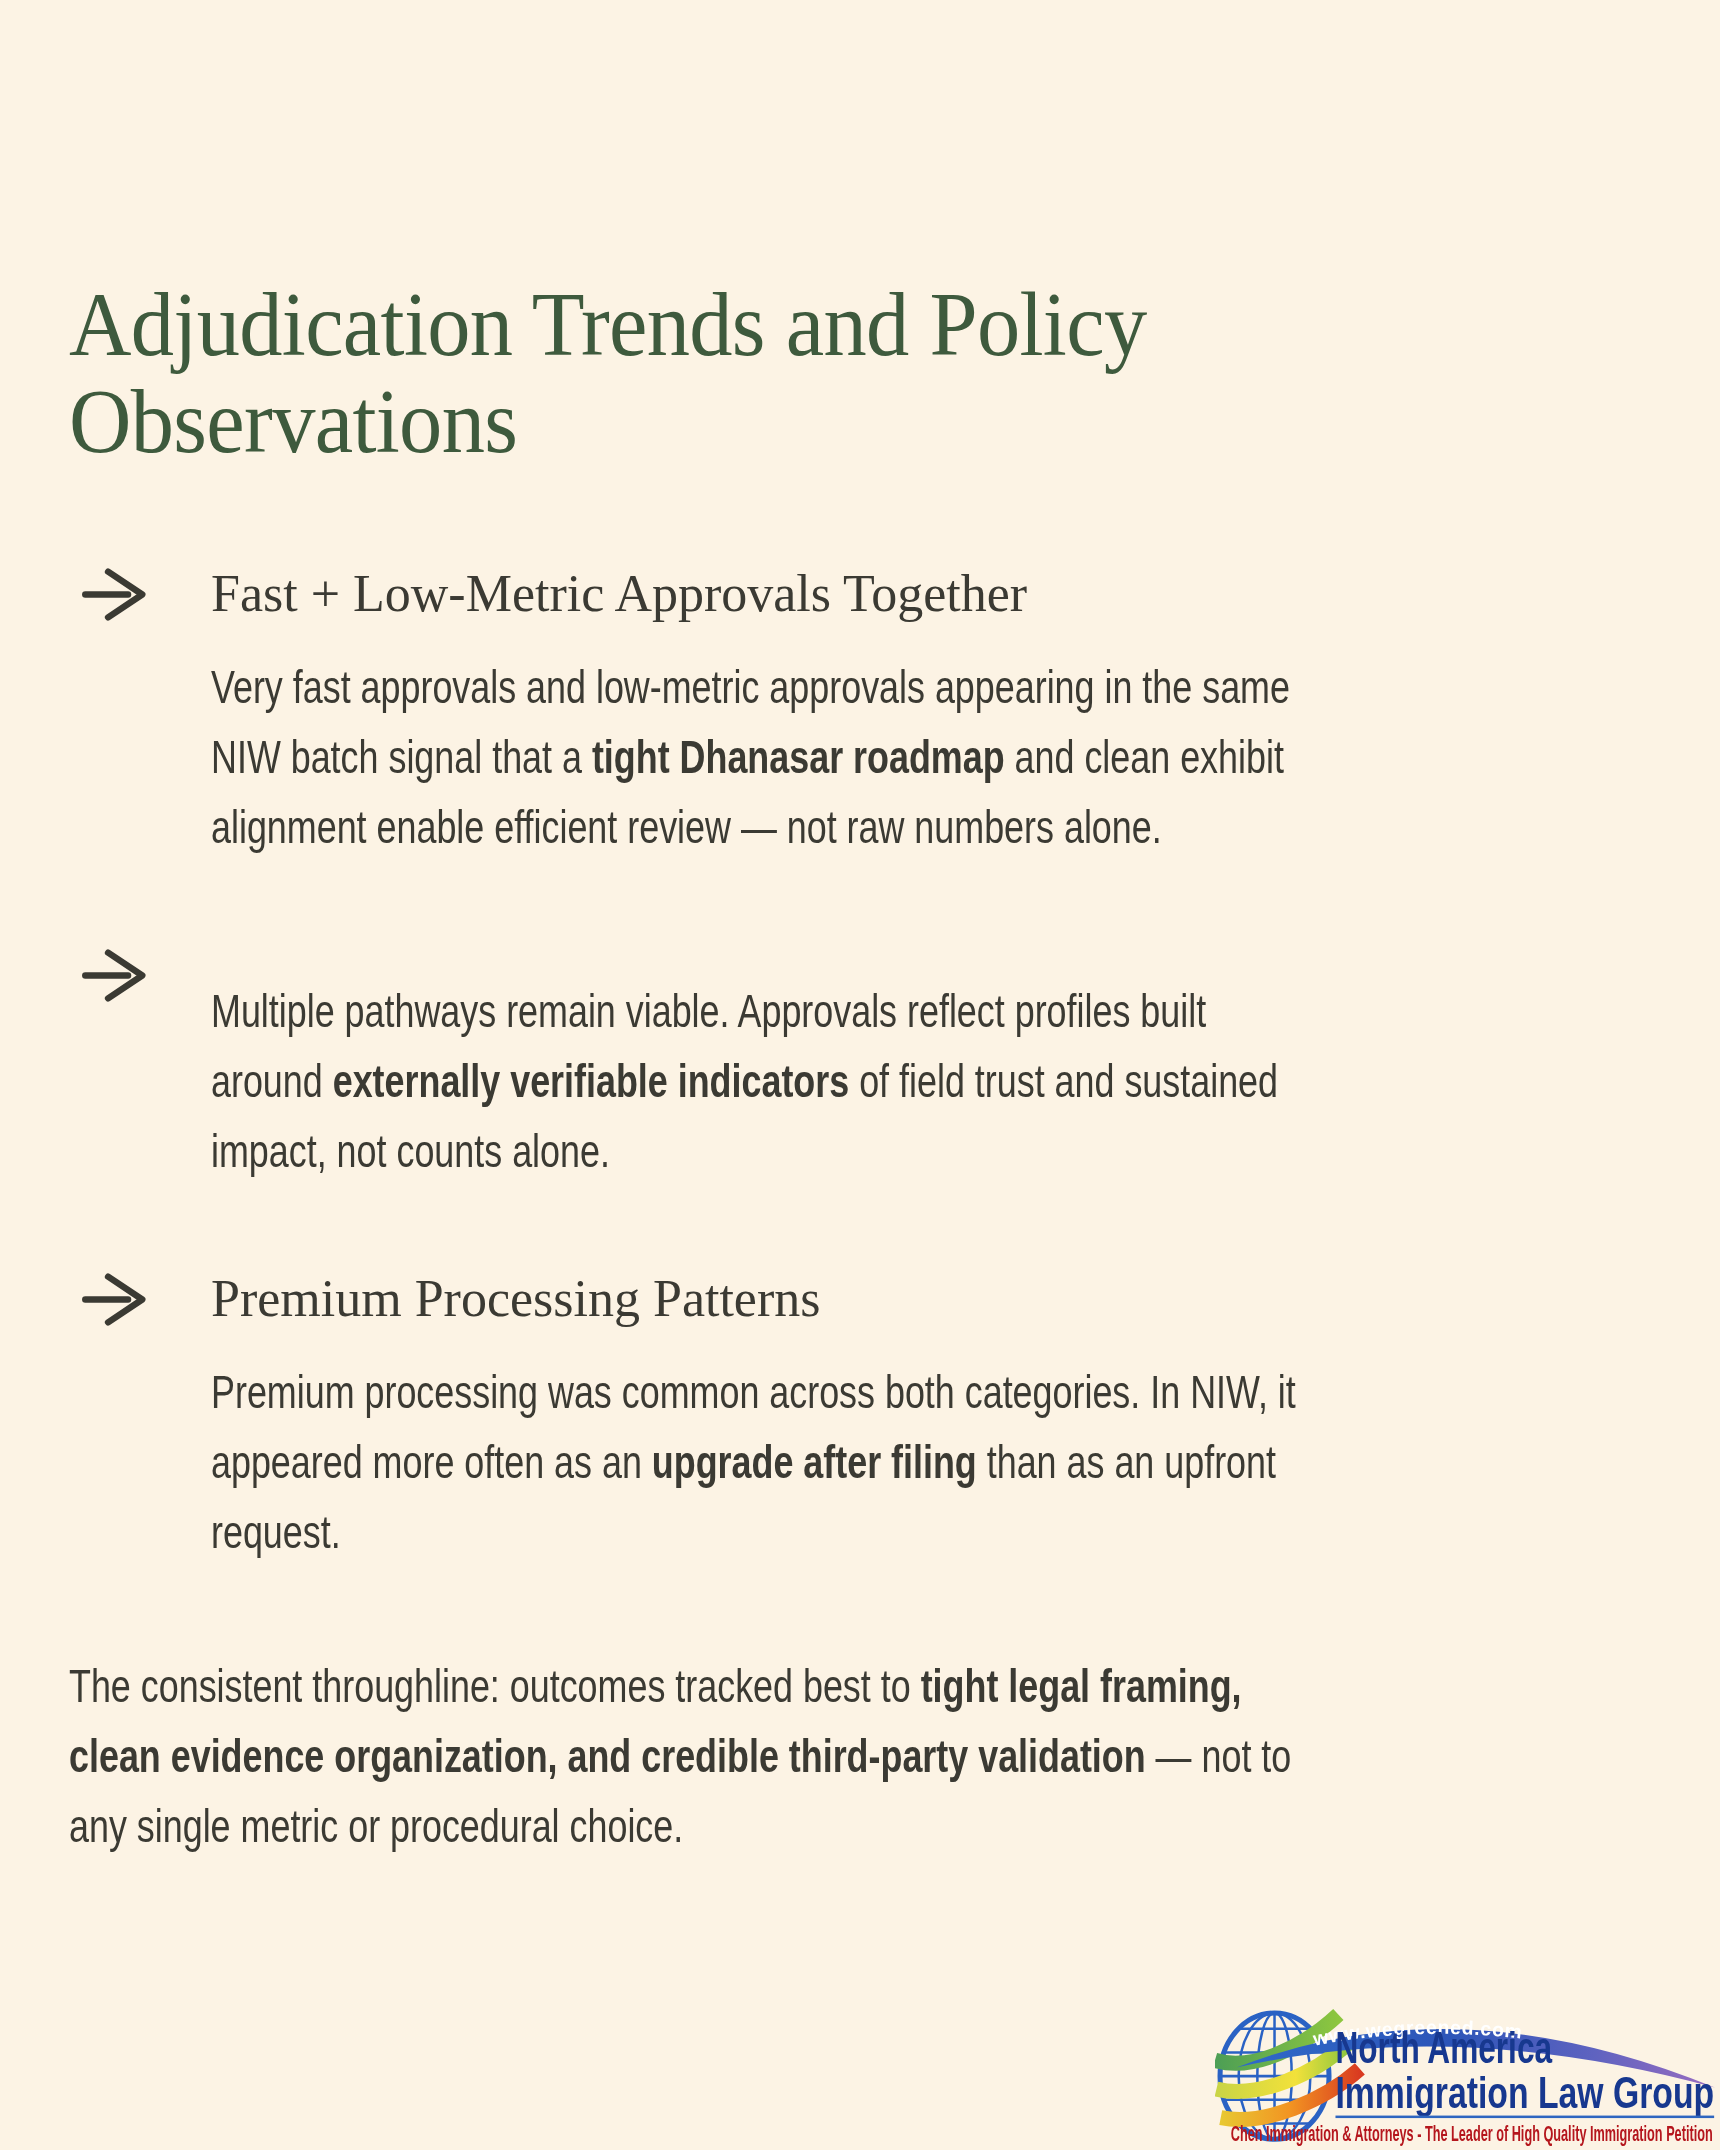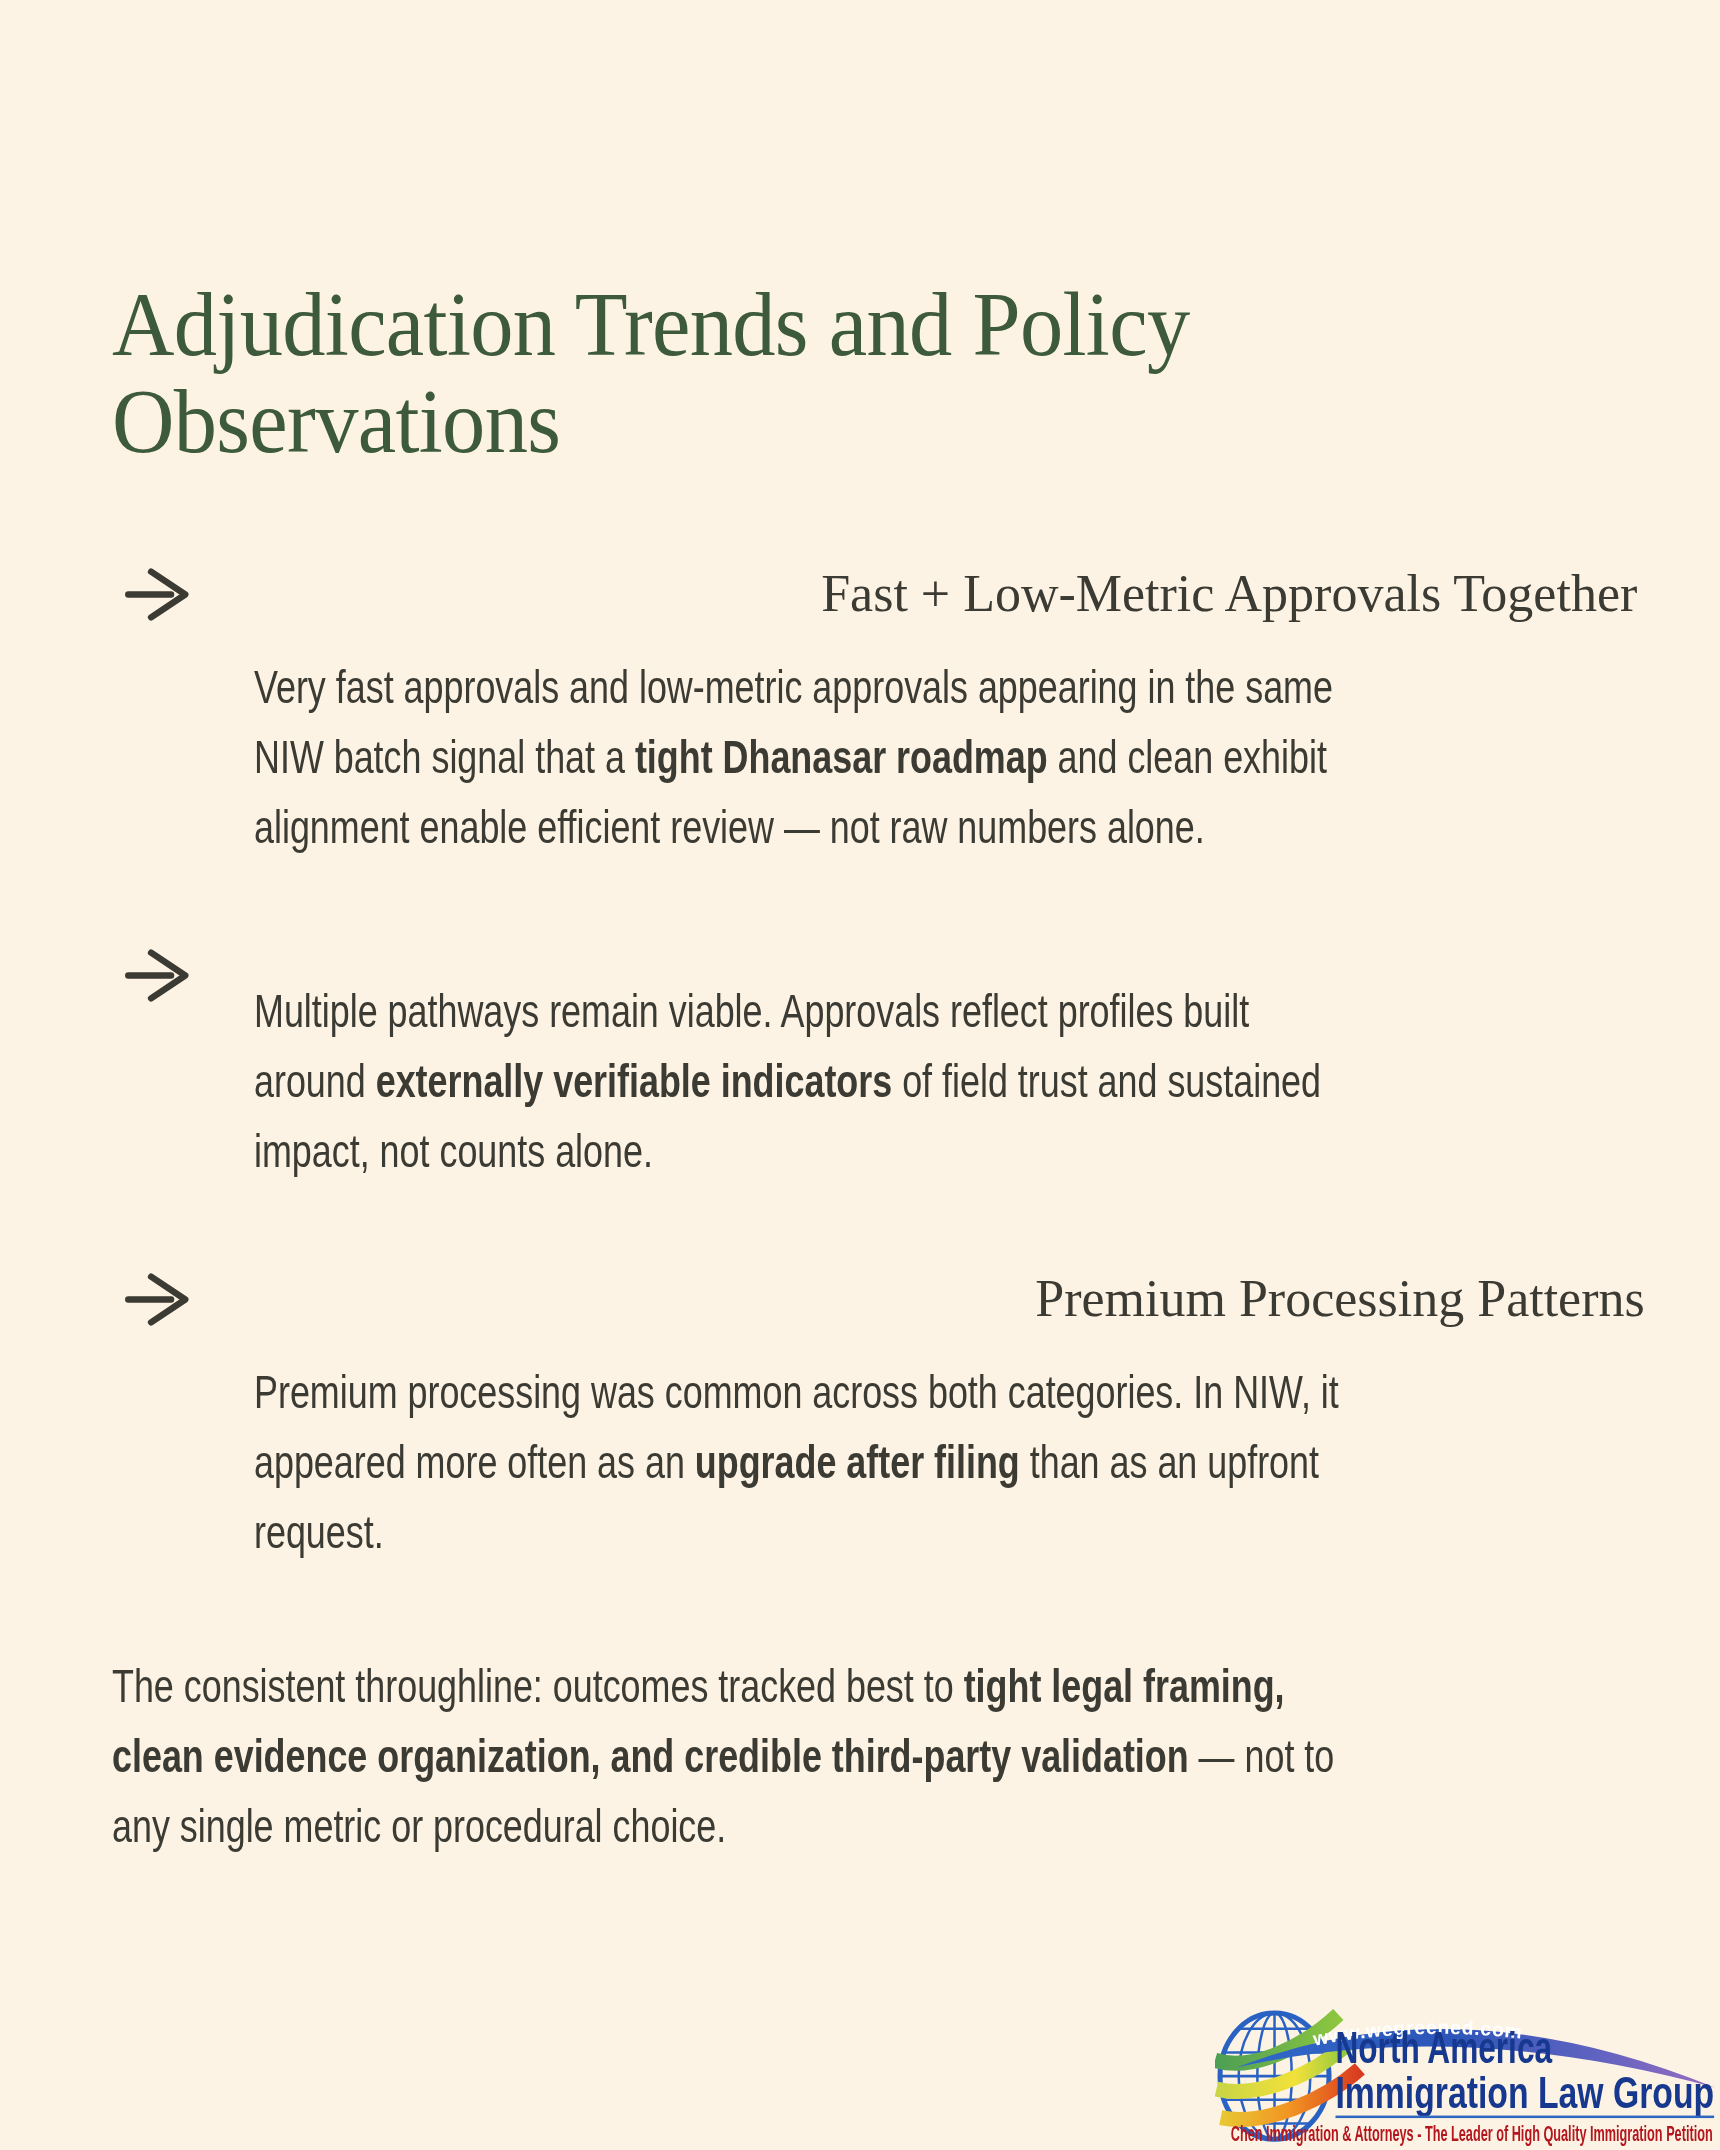--- a/index.html
+++ b/index.html
@@ -2,21 +2,21 @@
 <html style="font-size:11.5px"><head>
 <meta charset="utf-8">
 <style>
   html,body{margin:0;padding:0;background:#fcf3e4;}
   .page{
     position:relative;
     width:1721px;height:2151px;
     background:#fcf3e4;
     overflow:hidden;
     box-sizing:border-box;
-    padding:276px 172px 0 112px;
+    padding:276px 172px 0 69px;
     font-family:"Liberation Sans",sans-serif;
     color:#3b3a33;
   }
   .title{
     margin:0 0 95px 0;
     font-family:"Liberation Serif",serif;
     font-weight:400;
     font-size:91px;
     line-height:97px;
     color:#3e5a3d;
@@ -32,21 +32,20 @@
   .arrow-cell{padding-left:13px;}
   .arrow-cell svg{display:block;margin-top:1.4px;}
   .section-heading{
     margin:0;
     font-family:"Liberation Serif",serif;
     font-weight:400;
     font-size:52px;
     line-height:57px;
     color:#3b3a33;
     letter-spacing:0;
-    text-align:right;
   }
   .section-body{
     margin-top:30px;
     font-size:46px;
     line-height:70px;
     transform:scaleX(.78);
     transform-origin:0 0;
     letter-spacing:0;
     white-space:nowrap;
   }

